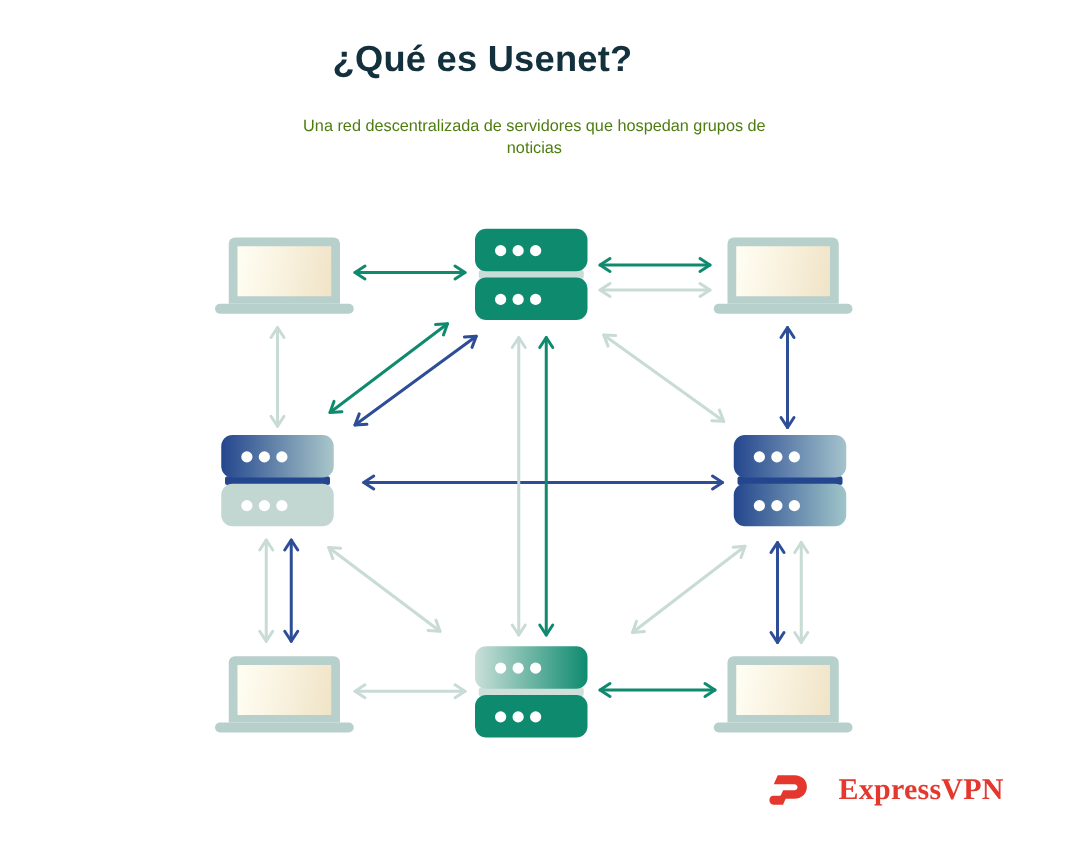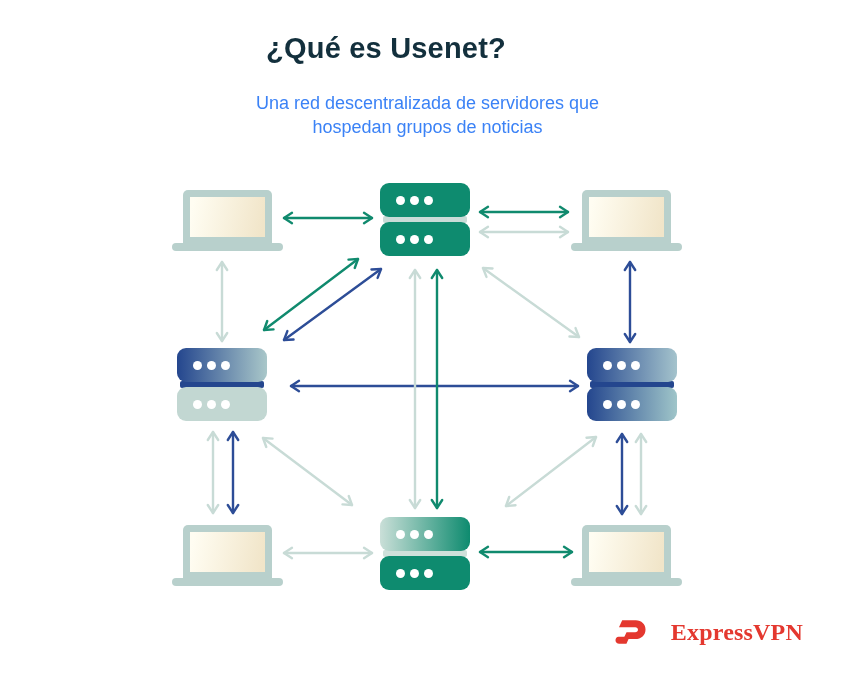--- a/index.html
+++ b/index.html
@@ -1,21 +1,21 @@
 <!DOCTYPE html>
 <html><head>
 <meta charset="utf-8">
 <style>
   html,body{margin:0;padding:0;background:#fff;}
   .canvas{position:relative;width:855px;height:687px;background:#ffffff;overflow:hidden;
           font-family:"Liberation Sans", sans-serif;}
   .title{position:absolute;top:32px;left:0;width:772px;text-align:center;
          font-size:29px;font-weight:600;color:#13303d;letter-spacing:.2px;}
   .subtitle{position:absolute;top:92px;left:50%;transform:translateX(-50%);width:400px;
-            text-align:center;font-size:18px;font-weight:500;line-height:1.32;color:#3b82f6;}
+            text-align:center;font-size:13px;font-weight:500;line-height:1.32;color:#4d7c0f;}
   #edge-layer{position:absolute;left:0;top:0;z-index:1;}
   
   .laptop{position:absolute;width:111px;height:61px;z-index:2;}
   .laptop .lid{position:absolute;left:11px;top:0;width:89px;height:53px;background:#b8d0cc;
                border-radius:5px 5px 0 0;}
   .laptop .screen{position:absolute;left:7px;top:7px;width:75px;height:40px;
                   background:linear-gradient(100deg,#fffdf2 5%,#f1e5c9 95%);}
   .laptop .base{position:absolute;left:0;bottom:0;width:111px;height:8px;background:#b8d0cc;
                 border-radius:4px;}
   

